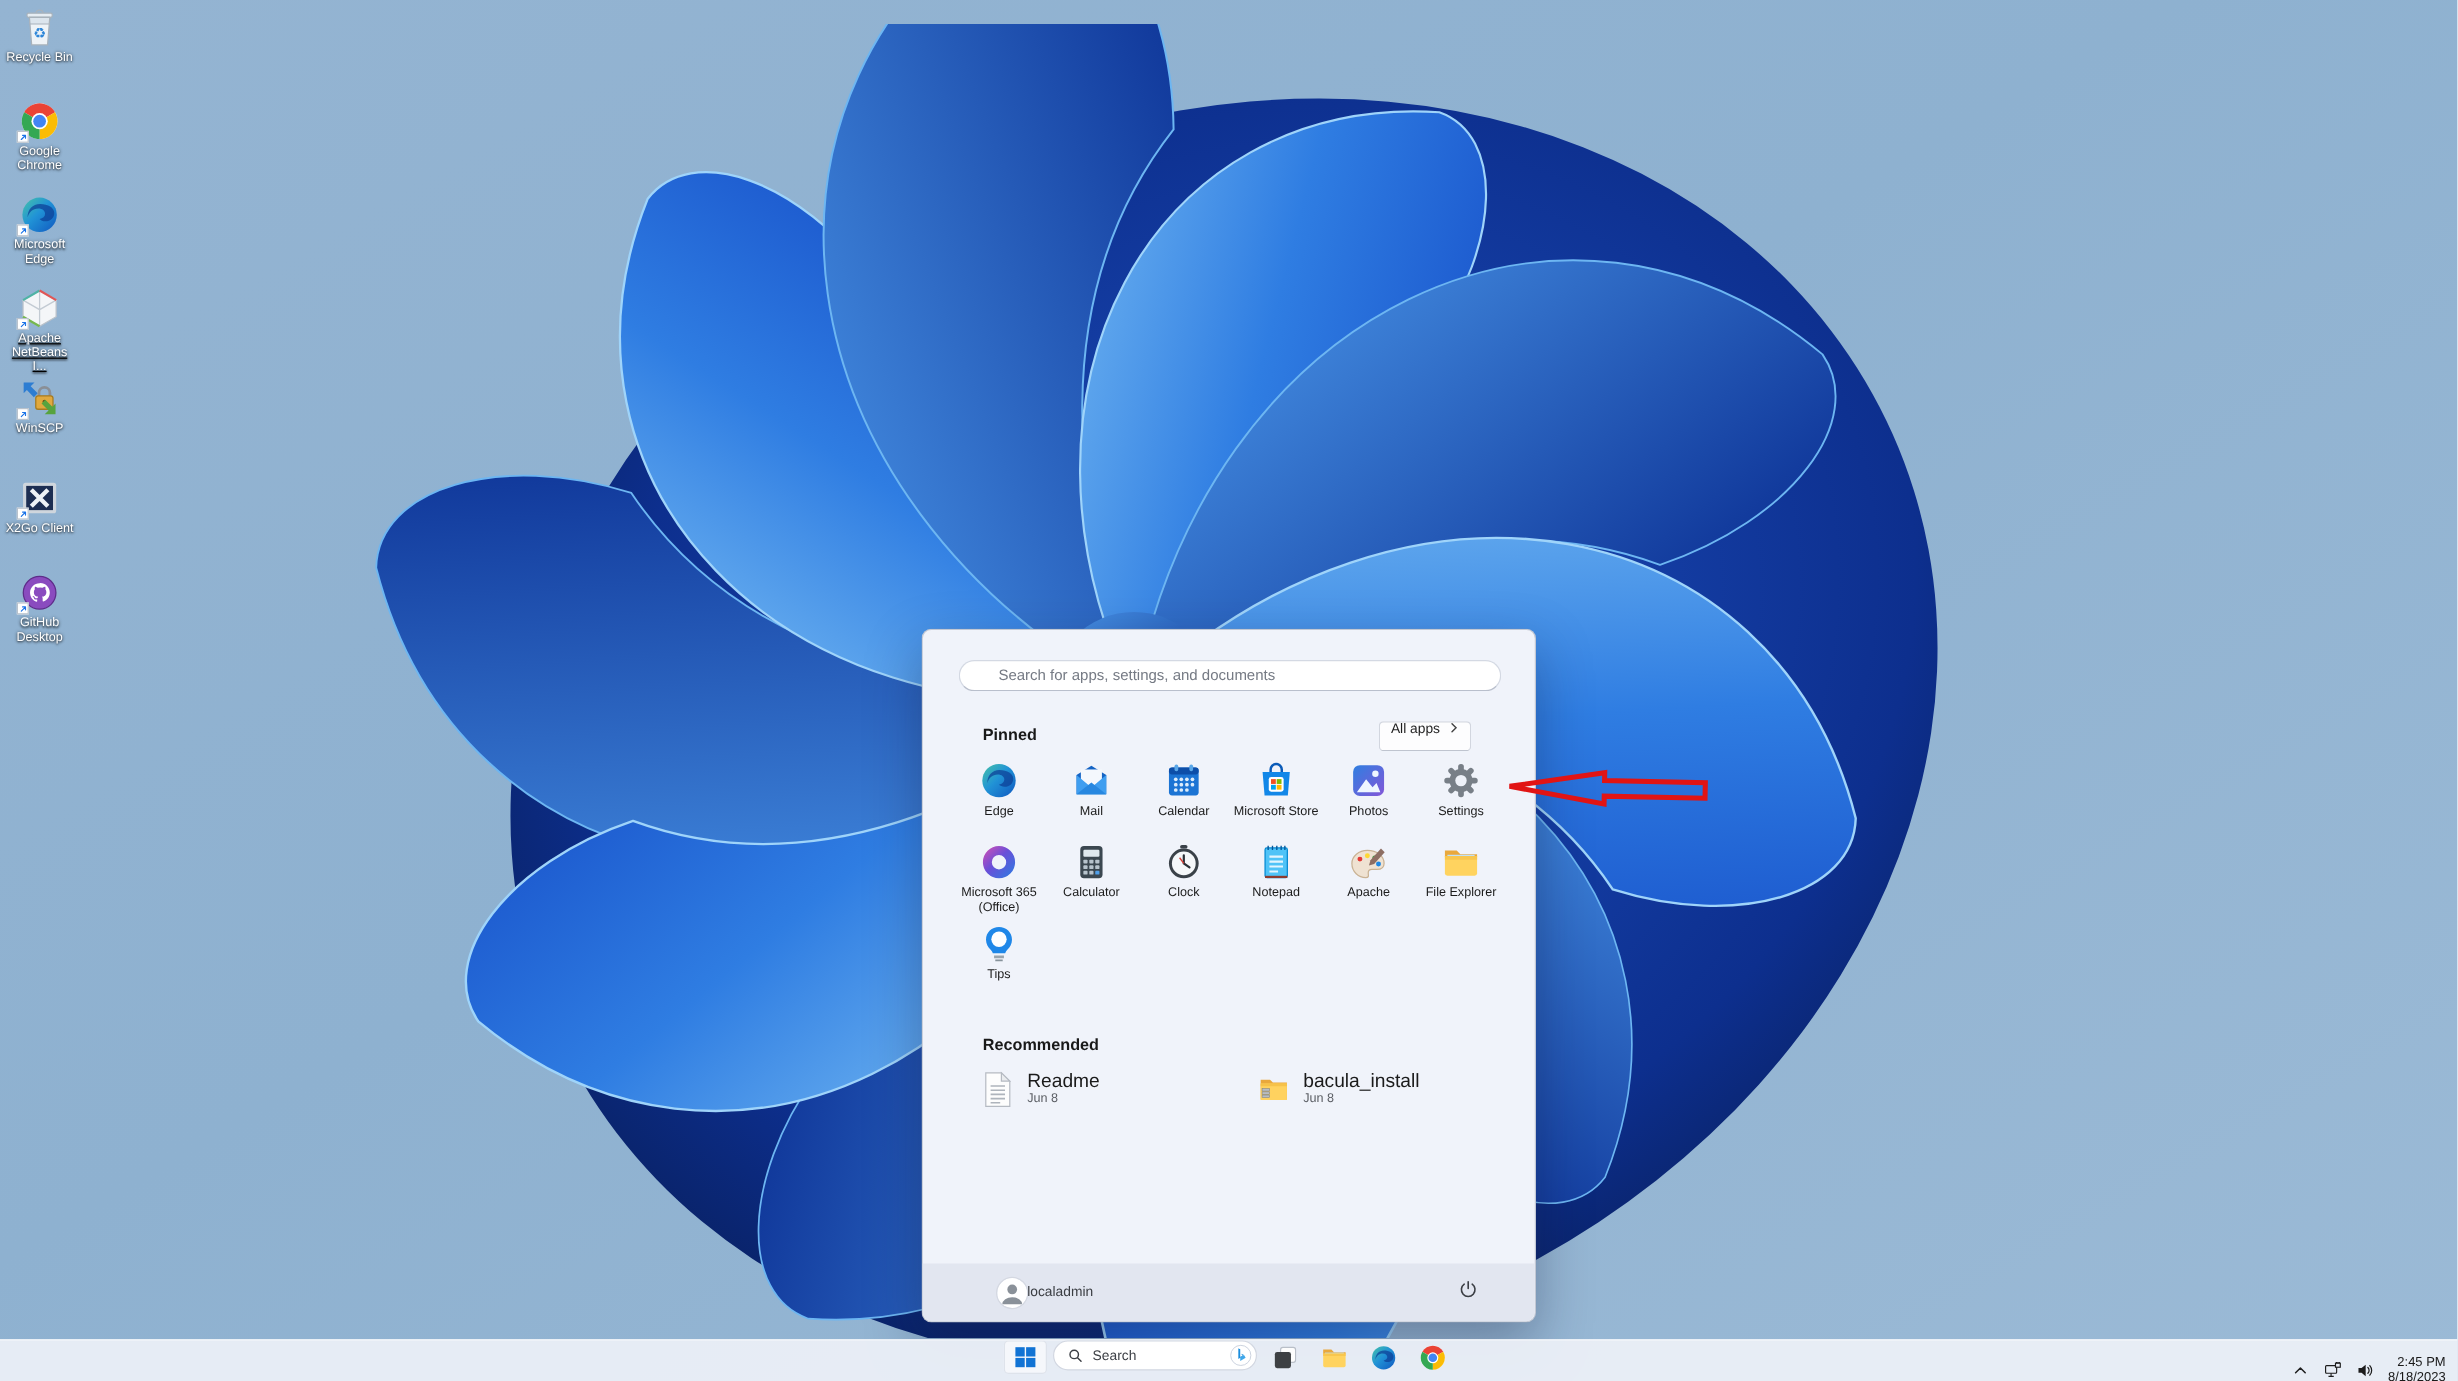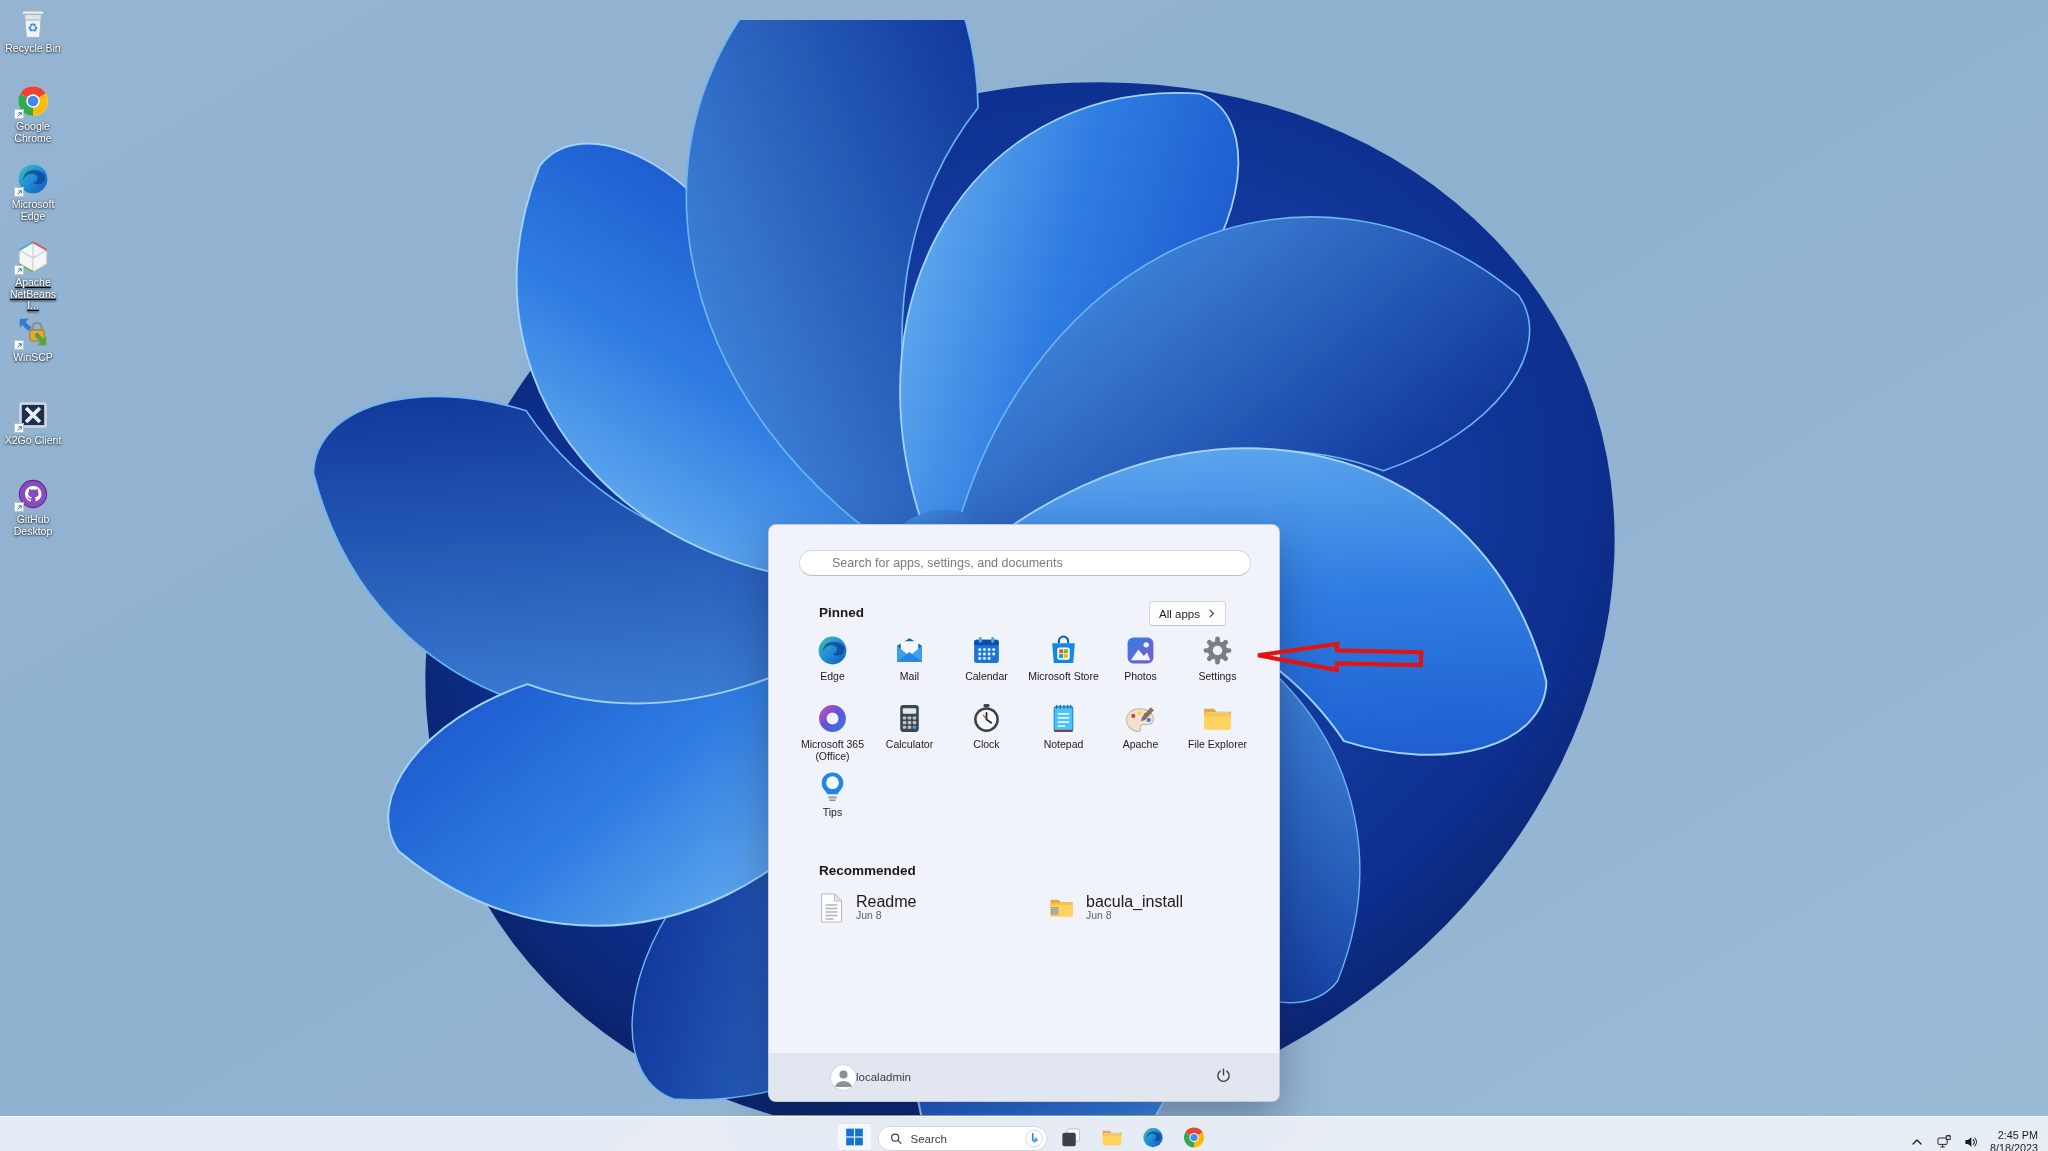--- a/index.html
+++ b/index.html
@@ -22,21 +22,21 @@
               border:1px solid rgba(110,120,140,.35);border-radius:8px;
               box-shadow:0 18px 45px rgba(20,30,60,.35);z-index:5;box-sizing:border-box;}
   .sm-search{position:absolute;left:30px;top:25px;width:452px;height:26px;box-sizing:border-box;
              background:#fff;border:1px solid #d4d9e3;border-bottom-color:#b9bfcc;border-radius:13px;
              font-size:12.5px;color:#ef4444;padding:0 12px 0 32px;outline:none;font-family:"Liberation Sans",sans-serif;}
   .sm-search::placeholder{color:#757a84;}
   .sm-search-ic{position:absolute;left:41px;top:31px;width:14px;height:14px;pointer-events:none;}
   .sm-header{position:absolute;font-size:13.5px;font-weight:700;color:#191919;}
   .hd-pinned{left:50px;top:80px;}
   .hd-reco{left:50px;top:338px;}
-  .allapps-btn{position:absolute;right:53px;top:76px;height:23px;padding:0 9px;display:flex;align-items:center;gap:7px;
+  .allapps-btn{position:absolute;right:53px;top:76px;height:23px;padding:0 9px;display:flex;align-items:flex-start;gap:7px;
                background:#fdfdfe;border:1px solid #d2d6df;border-bottom-color:#bfc4cf;border-radius:4px;
                font-size:11.5px;color:#1f1f1f;cursor:default;}
   .allapps-btn svg{width:9px;height:9px;}
   .pin-grid{position:absolute;left:25px;top:106px;width:462px;display:flex;flex-wrap:wrap;}
   .tile{width:77px;height:68px;display:flex;flex-direction:column;align-items:center;padding-top:3px;box-sizing:border-box;border-radius:4px;cursor:default;}
   .tile .icon{width:33px;height:33px;}
   .tile .icon svg{width:33px;height:33px;display:block;}
   .tile .label{margin-top:4px;font-size:10.5px;line-height:11.5px;color:#1b1b1b;text-align:center;max-width:76px;}
   .reco-row{position:absolute;left:36px;top:360px;display:flex;}
   .rec-item{width:230px;height:46px;display:flex;align-items:center;gap:12px;padding-left:14px;box-sizing:border-box;border-radius:4px;cursor:default;}
@@ -50,21 +50,21 @@
   .avatar{width:25px;height:25px;border-radius:50%;overflow:hidden;box-shadow:0 0 0 1px rgba(0,0,0,.06);}
   .avatar svg{width:25px;height:25px;display:block;}
   .user-name{font-size:11.5px;color:#3a3d42;}
   .power-btn{position:absolute;right:40px;top:8px;width:32px;height:32px;border-radius:4px;display:flex;align-items:center;justify-content:center;cursor:default;}
   .power-btn svg{width:17px;height:17px;}
   
   .anno-arrow{position:absolute;left:1255px;top:641px;z-index:10;transform:rotate(1.2deg);}
   
   .taskbar{position:absolute;left:0;right:0;bottom:0;height:34px;background:rgba(235,239,247,.95);
            border-top:1px solid rgba(255,255,255,.65);z-index:8;}
-  .tb-center{position:absolute;left:50%;top:0;height:34px;transform:translateX(-50%);display:flex;align-items:flex-end;gap:5px;}
+  .tb-center{position:absolute;left:50%;top:0;height:34px;transform:translateX(-50%);display:flex;align-items:flex-start;gap:5px;}
   .tb-btn{width:36px;height:28px;border-radius:4px;display:flex;align-items:center;justify-content:center;cursor:default;}
   .tb-btn svg{width:23px;height:23px;display:block;}
   .tb-start{background:rgba(255,255,255,.6);box-shadow:inset 0 0 0 1px rgba(180,190,205,.35);}
   .tb-start svg{width:20px;height:20px;}
   .tb-search{width:170px;height:25px;background:#fff;border:1px solid #d2d7e1;border-radius:13px;
              display:flex;align-items:center;gap:8px;padding:0 3px 0 11px;box-sizing:border-box;cursor:default;}
   .tb-search .mag svg{width:13px;height:13px;display:block;}
   .tb-search-label{flex:1;font-size:11.5px;color:#3c3f45;}
   .bing{width:19px;height:19px;}
   .bing svg{width:19px;height:19px;display:block;}

